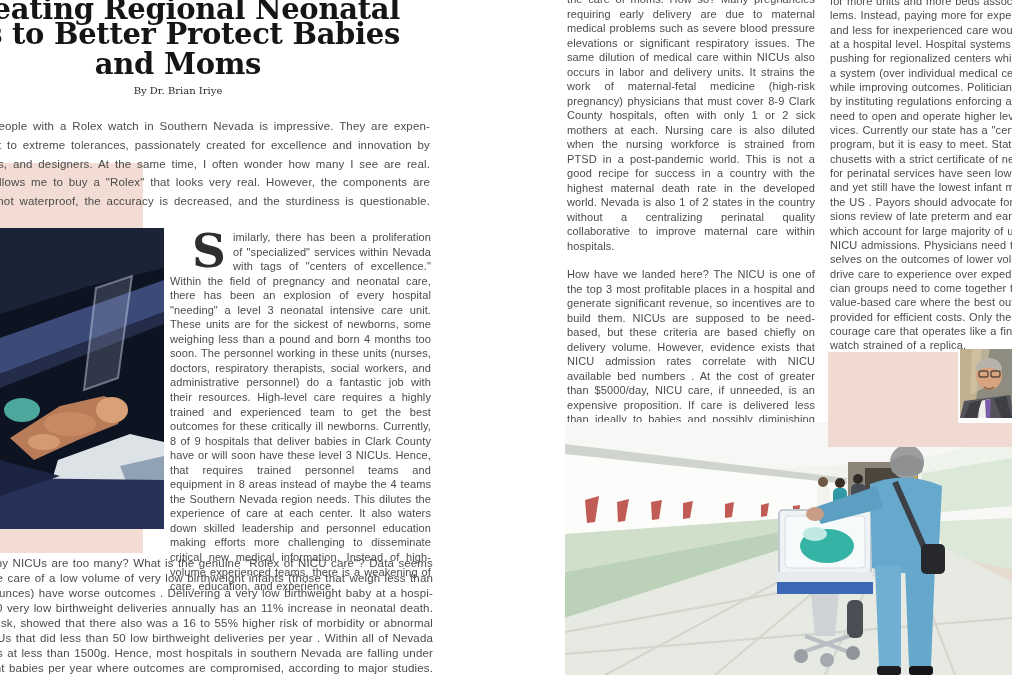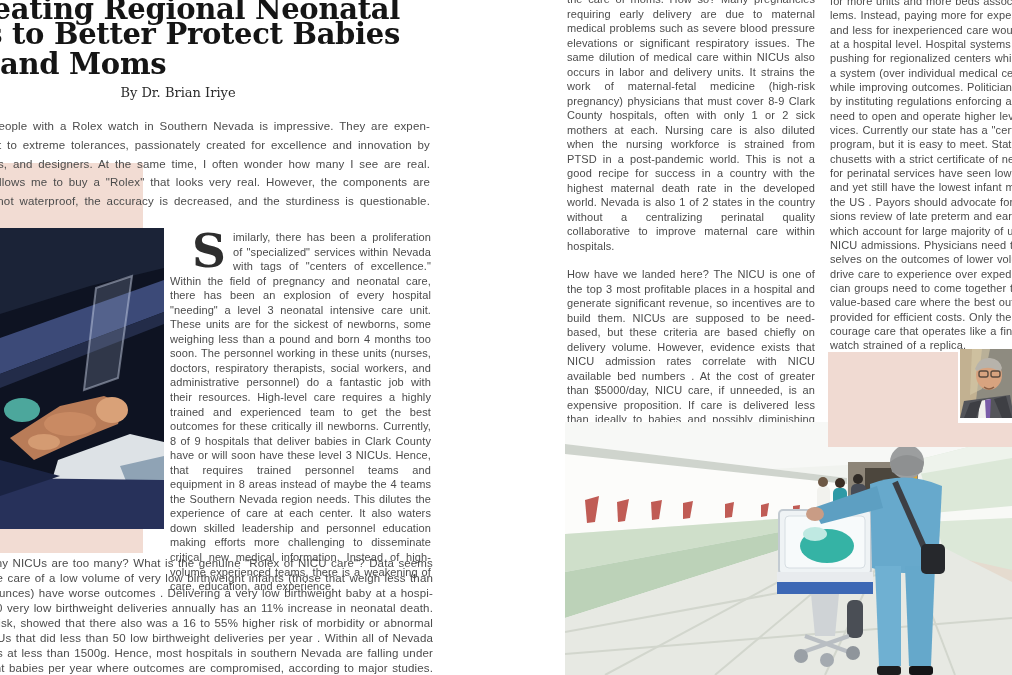--- a/index.html
+++ b/index.html
@@ -8,24 +8,24 @@
     overflow:hidden;font-family:"Liberation Sans",sans-serif;color:#4b4b4b;
   }
   
   .title-line{
     position:absolute;white-space:nowrap;
     font-family:"DejaVu Serif",serif;font-weight:bold;color:#151515;
     font-size:29px;letter-spacing:-0.3px;
   }
   #title-l1{right:612px;top:-8px;}
   #title-l2{right:612px;top:17px;}
-  #title-l3{left:0;top:47px;width:356px;text-align:left;white-space:nowrap;right:auto;}
+  #title-l3{left:0;top:47px;width:356px;text-align:center;white-space:nowrap;right:auto;}
   #byline{
     position:absolute;left:0;top:85px;width:356px;text-align:center;
-    font-family:"DejaVu Serif",serif;font-size:13px;color:#2b2b2b;
+    font-family:"DejaVu Serif",serif;font-size:10px;color:#2b2b2b;
   }
   
   .cutleft{position:absolute;}
   .cutleft .row{position:relative;}
   .cutleft .row span{position:absolute;right:0;top:0;white-space:nowrap;}
   #intro{left:0;top:117px;width:430px;font-size:11.5px;word-spacing:2.4px;letter-spacing:0.15px;}
   #intro .row{height:18.8px;line-height:18.8px;}
   
   #pink-a{position:absolute;left:0;top:163px;width:143px;height:390px;background:#f2dcd3;}
   #baby-photo{position:absolute;left:0;top:228px;width:164px;height:301px;background:#0e1322;}

